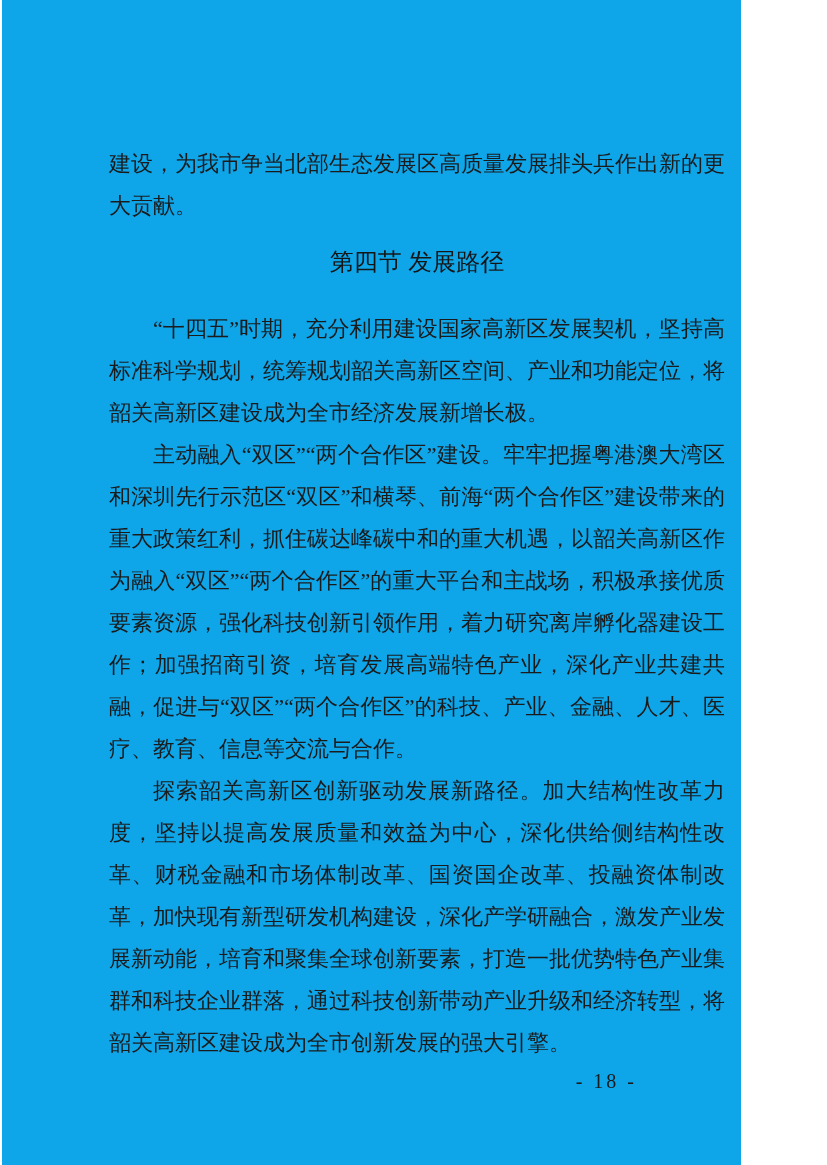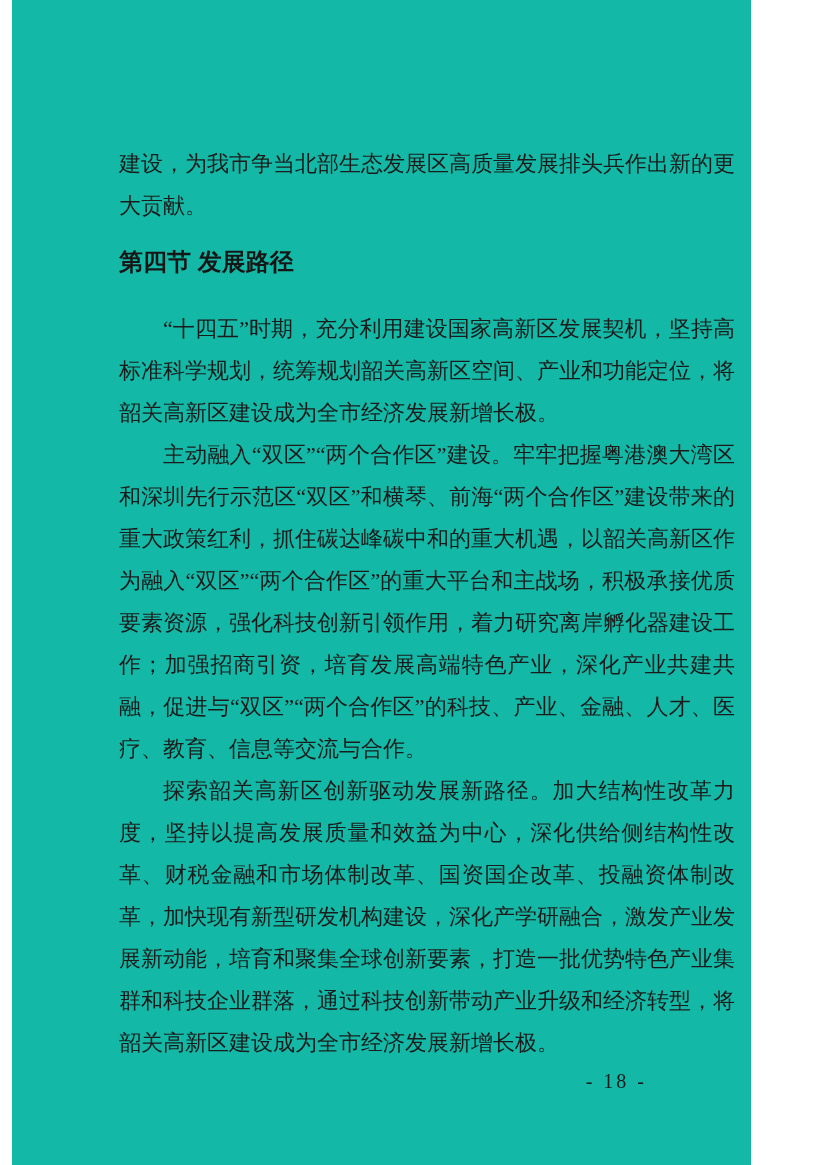--- a/index.html
+++ b/index.html
@@ -8,25 +8,25 @@
     background: #ffffff;
   }
   body {
     width: 827px;
     height: 1165px;
     position: relative;
     overflow: hidden;
   }
   .page {
     position: absolute;
-    left: 12px;
+    left: 2px;
     top: 0;
     width: 739px;
     height: 1165px;
-    background: #14b8a6;
+    background: #0ea5e9;
     font-family: "Liberation Serif", "DejaVu Serif", serif;
     color: #1b1b1b;
   }
   .content {
     position: absolute;
     left: 107px;
     top: 143px;
     width: 616px;
   }
   .body-para {
@@ -34,23 +34,24 @@
     line-height: 42px;
     text-align: justify;
     margin: 0;
     word-break: break-all;
   }
   .indent {
     text-indent: 2em;
   }
   .section-heading {
     font-family: "Liberation Sans", "DejaVu Sans", sans-serif;
-    font-weight: 700;
+    font-weight: 400;
     font-size: 24px;
     line-height: 42px;
+    text-align: center;
     margin: 14px 0 25px 0;
     color: #161616;
   }
   .page-number {
     position: absolute;
     top: 1068px;
     right: 104px;
     font-size: 20px;
     line-height: 26px;
     letter-spacing: 3px;
@@ -60,16 +61,16 @@
 </style>
 </head>
 <body>
 
 <div class="page">
   <div class="content">
     <p class="body-para">建设，为我市争当北部生态发展区高质量发展排头兵作出新的更大贡献。</p>
     <h2 class="section-heading">第四节 发展路径</h2>
     <p class="body-para indent">“十四五”时期，充分利用建设国家高新区发展契机，坚持高标准科学规划，统筹规划韶关高新区空间、产业和功能定位，将韶关高新区建设成为全市经济发展新增长极。</p>
     <p class="body-para indent">主动融入“双区”“两个合作区”建设。牢牢把握粤港澳大湾区和深圳先行示范区“双区”和横琴、前海“两个合作区”建设带来的重大政策红利，抓住碳达峰碳中和的重大机遇，以韶关高新区作为融入“双区”“两个合作区”的重大平台和主战场，积极承接优质要素资源，强化科技创新引领作用，着力研究离岸孵化器建设工作；加强招商引资，培育发展高端特色产业，深化产业共建共融，促进与“双区”“两个合作区”的科技、产业、金融、人才、医疗、教育、信息等交流与合作。</p>
-    <p class="body-para indent">探索韶关高新区创新驱动发展新路径。加大结构性改革力度，坚持以提高发展质量和效益为中心，深化供给侧结构性改革、财税金融和市场体制改革、国资国企改革、投融资体制改革，加快现有新型研发机构建设，深化产学研融合，激发产业发展新动能，培育和聚集全球创新要素，打造一批优势特色产业集群和科技企业群落，通过科技创新带动产业升级和经济转型，将韶关高新区建设成为全市经济发展新增长极。</p>
+    <p class="body-para indent">探索韶关高新区创新驱动发展新路径。加大结构性改革力度，坚持以提高发展质量和效益为中心，深化供给侧结构性改革、财税金融和市场体制改革、国资国企改革、投融资体制改革，加快现有新型研发机构建设，深化产学研融合，激发产业发展新动能，培育和聚集全球创新要素，打造一批优势特色产业集群和科技企业群落，通过科技创新带动产业升级和经济转型，将韶关高新区建设成为全市创新发展的强大引擎。</p>
   </div>
   <div class="page-number">- 18 -</div>
 </div>
 
 </body></html>

